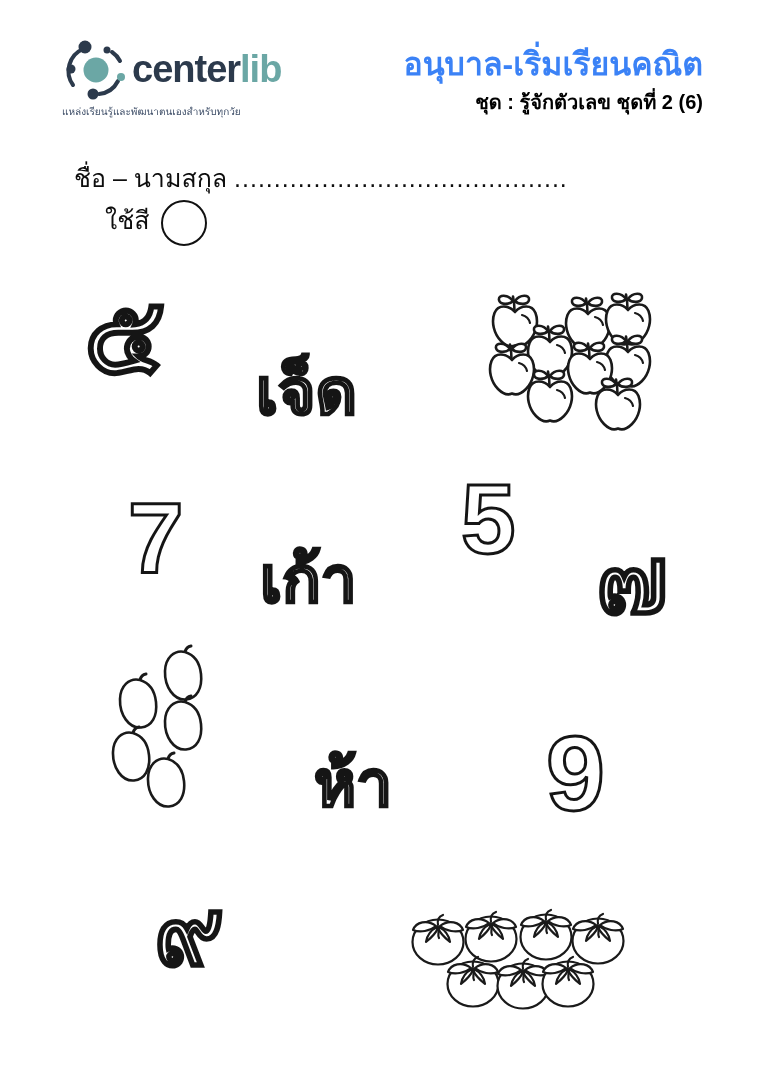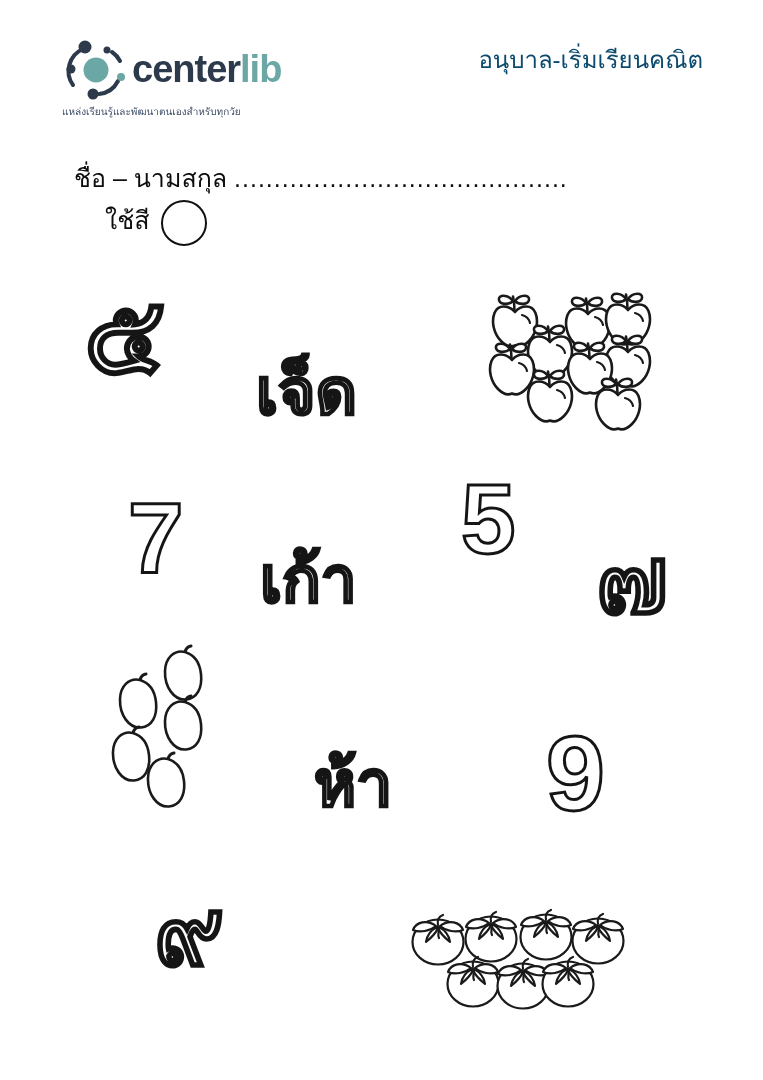--- a/index.html
+++ b/index.html
@@ -11,21 +11,21 @@
   }
   
   .logo-block { position:absolute; left:62px; top:38px; }
   .logo-row { display:flex; align-items:center; gap:0; }
   .logo-icon { width:70px; height:62px; }
   .wordmark { font-size:38px; font-weight:700; letter-spacing:-1px; line-height:1; }
   .wordmark .part-primary { color:#2c3a4c; }
   .wordmark .part-secondary { color:#6ba7a5; }
   .tagline { margin-top:4px; font-size:10px; color:#3c4c66; }
   .title-block { position:absolute; right:60px; top:46px; text-align:right; }
-  .ws-title { font-size:24px; font-weight:400; color:#0c4a6e; line-height:1.15; }
+  .ws-title { font-size:32px; font-weight:700; color:#3b82f6; line-height:1.15; }
   .ws-subtitle { font-size:20px; font-weight:600; color:#000; margin-top:3px; }
   
   .name-line { position:absolute; left:74px; top:158px; font-size:25px; color:#0d0d0d; }
   .name-line .dots { letter-spacing:1px; }
   .instruction-line {
     position:absolute; left:63px; top:200px; display:flex; align-items:flex-start;
     gap:12px; font-size:25px; color:#0d0d0d;margin-left:42px;
   }
   .color-circle {
     width:46px; height:46px; border:2.5px solid #111; border-radius:50%;
@@ -106,20 +106,21 @@
       </svg>
       <div class="wordmark">
         <span class="part-primary">center</span><span class="part-secondary">lib</span>
       </div>
     </div>
     <div class="tagline">แหล่งเรียนรู้และพัฒนาตนเองสำหรับทุกวัย</div>
   </div>
 
   <div class="title-block">
     <div class="ws-title">อนุบาล-เริ่มเรียนคณิต</div>
+    <div class="ws-subtitle">ชุด : รู้จักตัวเลข ชุดที่ 2 (6)</div>
   </div>
 
   <div class="name-line">
     <span>ชื่อ – นามสกุล</span>
     <span class="dots">..........................................</span>
   </div>
 
   <div class="instruction-line">
     <span>ใช้สี</span>
     <span class="color-circle"></span>

